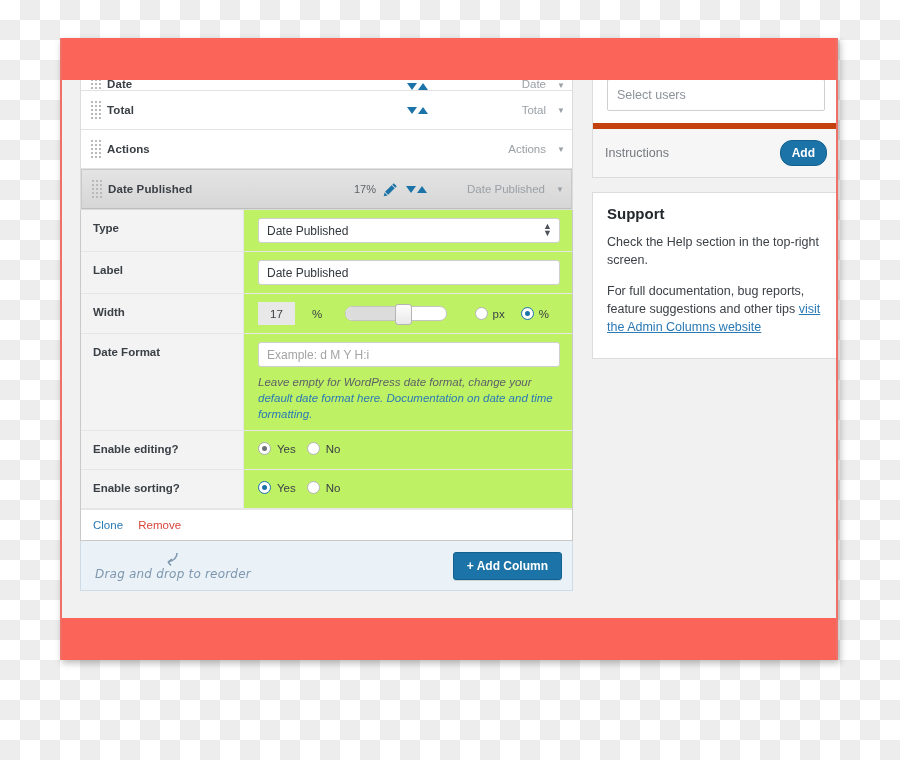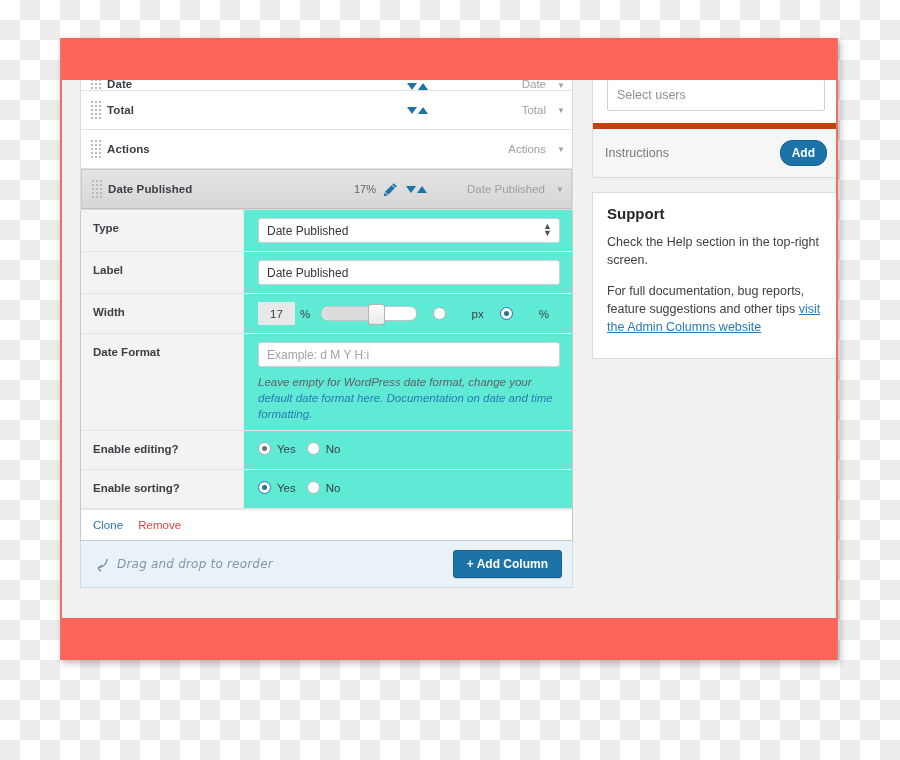--- a/index.html
+++ b/index.html
@@ -62,21 +62,21 @@
   .tri.up{border-bottom:7px solid #1b73a8;}
   .col-type{
     width:118px;text-align:right;font-size:11.5px;color:#9aa0a5;
     padding-right:4px;
   }
   .caret{
     width:22px;text-align:center;font-size:8px;color:#9aa0a5;
   }
 
   
-  .form{background:#5eead4;border:1px solid #c9c9c9;border-top:none;}
+  .form{background:#bef264;border:1px solid #c9c9c9;border-top:none;}
   .frow{display:flex;border-bottom:1px solid #e6e6e6;min-height:38px;}
   .frow:last-child{border-bottom:none;}
   .flabel{
     width:163px;flex:none;background:#f3f3f3;border-right:1px solid #e6e6e6;
     font-size:11.5px;font-weight:bold;color:#3b4046;
     padding:12px 0 10px 12px;box-sizing:border-box;
   }
   .fval{flex:1;padding:8px 12px 8px 14px;box-sizing:border-box;}
 
   select.inp,input.inp{
@@ -87,21 +87,21 @@
   }
   .selwrap{position:relative;}
   .selwrap .arrows{
     position:absolute;right:8px;top:5px;font-size:9px;color:#4c5257;
     line-height:7px;pointer-events:none;
   }
   select.inp{appearance:none;-webkit-appearance:none;}
   input.inp::placeholder{color:#a3a3a3;}
 
   
-  .wrow{display:flex;align-items:center;gap:0;}
+  .wrow{display:flex;align-items:center;gap:12px;}
   .numbox{
     width:33px;height:21px;background:#e8e8e8;border:none;text-align:center;
     font-family:"Liberation Sans",sans-serif;font-size:11.5px;color:#3c4146;
   }
   .unit{font-size:11.5px;color:#3c4146;margin:0 11px 0 5px;}
   .track{
     position:relative;flex:1;max-width:178px;height:13px;
     background:#fff;border:1px solid #c4c4c4;border-radius:7px;
   }
   .track .fill{
@@ -118,21 +118,21 @@
     width:13px;height:13px;border-radius:50%;border:1px solid #b4b4b4;
     background:#fff;box-sizing:border-box;position:relative;flex:none;
   }
   .rad.on{border-color:#1b73a8;}
   .rad.on::after{
     content:"";position:absolute;left:3px;top:3px;width:5px;height:5px;
     border-radius:50%;background:#1b73a8;
   }
   .rad.on.grey{border-color:#a8adb2;}
   .rad.on.grey::after{background:#6b7278;}
-  .rlbl{font-size:11.5px;color:#3c4146;margin-right:11px;margin-left:21px;}
+  .rlbl{font-size:11.5px;color:#3c4146;margin-right:11px;}
 
   .hint{
     font-size:11.5px;font-style:italic;color:#5d6166;line-height:16px;
     margin-top:7px;max-width:300px;
   }
   .hint a{color:#2a79b5;text-decoration:none;}
 
   .ynrow{display:flex;align-items:center;padding-top:3px;}
 
   .actions{
@@ -141,21 +141,21 @@
   }
   .actions a{text-decoration:none;margin-right:12px;}
   .a-clone{color:#2a79b5;}
   .a-remove{color:#d9453c;}
 
   .footer{
     display:flex;align-items:center;justify-content:space-between;
     background:#eaf2f8;border:1px solid #cfdce6;border-top:none;
     padding:9px 10px 9px 14px;
   }
-  .foot-left{display:flex;align-items:center;gap:7px;}
+  .foot-left{display:flex;align-items:center;flex-direction:column;}
   .foot-hint{
     font-size:12px;color:#7e97ae;font-family:"DejaVu Sans",sans-serif;
     font-style:italic;letter-spacing:.2px;
   }
   .btn{
     background:#1b73a8;border:1px solid #14618f;border-radius:3px;
     color:#fff;font-size:12px;font-weight:bold;padding:6px 13px;
     font-family:"Liberation Sans",sans-serif;cursor:pointer;
     box-shadow:0 1px 0 rgba(0,0,0,.12);
   }

